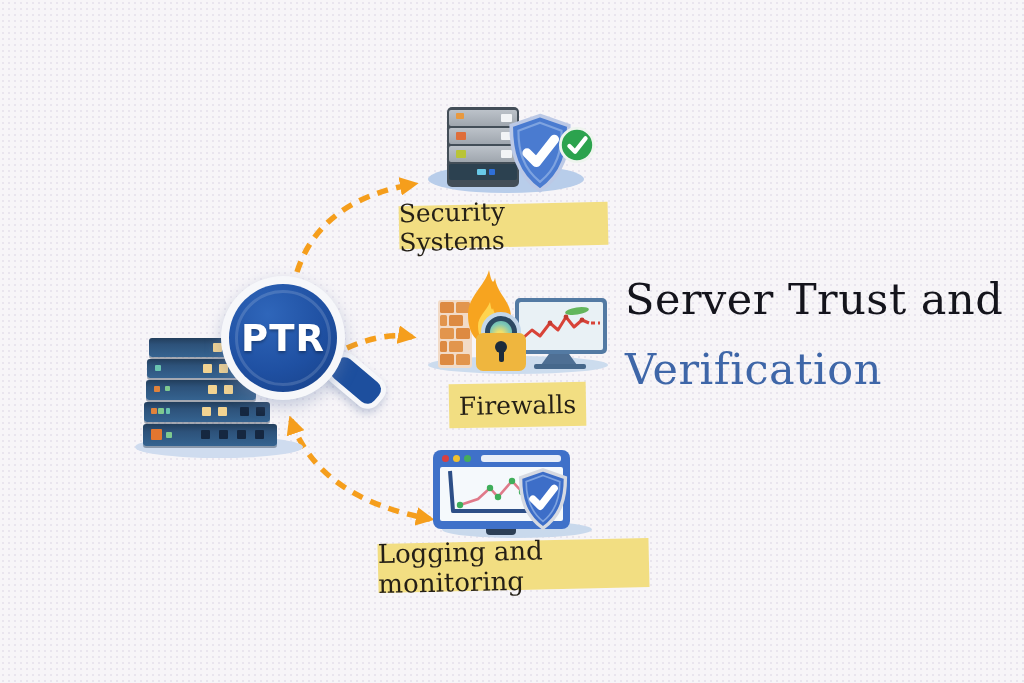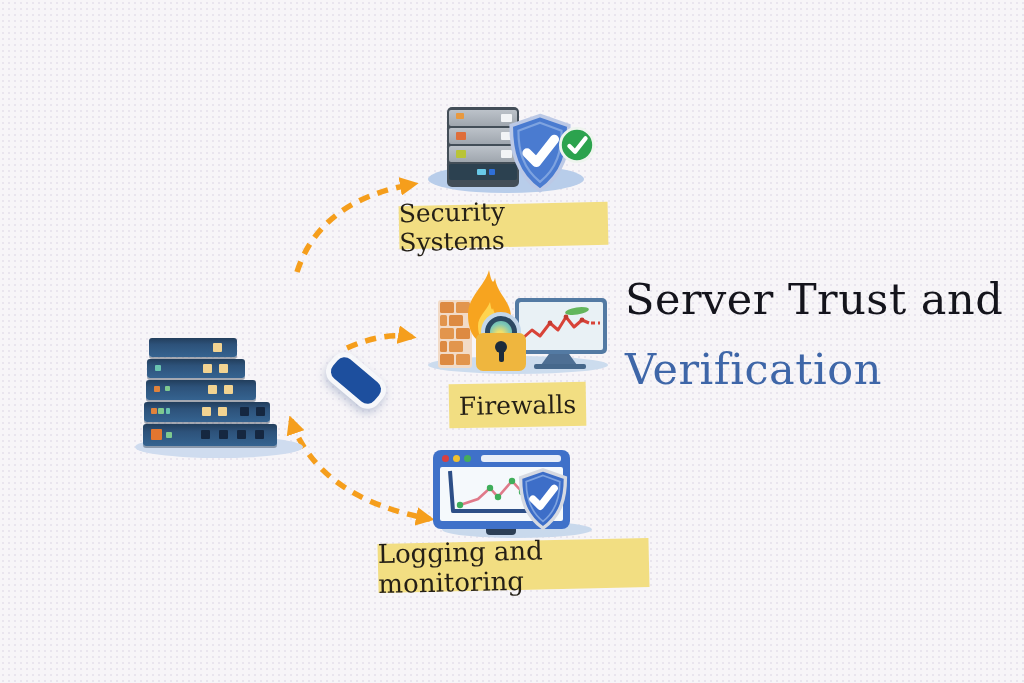--- a/index.html
+++ b/index.html
@@ -129,20 +129,25 @@
       <span class="sq" style="left:8px;background:#e2762f;width:11px;height:11px"></span>
       <span class="ind" style="background:#7fc98f;left:23px;top:8px"></span>
       <span class="sq sqd" style="left:58px;top:6px"></span>
       <span class="sq sqd" style="left:76px;top:6px"></span>
       <span class="sq sqd" style="left:94px;top:6px"></span>
       <span class="sq sqd" style="left:112px;top:6px"></span>
     </div>
   </div>
 
   <div class="abs" id="mag-handle"></div>
+  <div class="abs" id="mag-ring">
+    <div id="mag-lens">
+      <span id="ptr-text">PTR</span>
+    </div>
+  </div>
 
   <div id="node-security" class="abs">
     <div class="abs node-shadow" style="left:-4px;top:70px;width:156px;height:28px;background:#b8cdea"></div>
     <div id="sec-server" class="abs">
       <div class="srow">
         <span class="csq" style="background:#e8993f;width:8px;height:6px;top:3px"></span>
         <span class="wsq"></span>
       </div>
       <div class="srow">
         <span class="csq" style="background:#df6e3a"></span>

